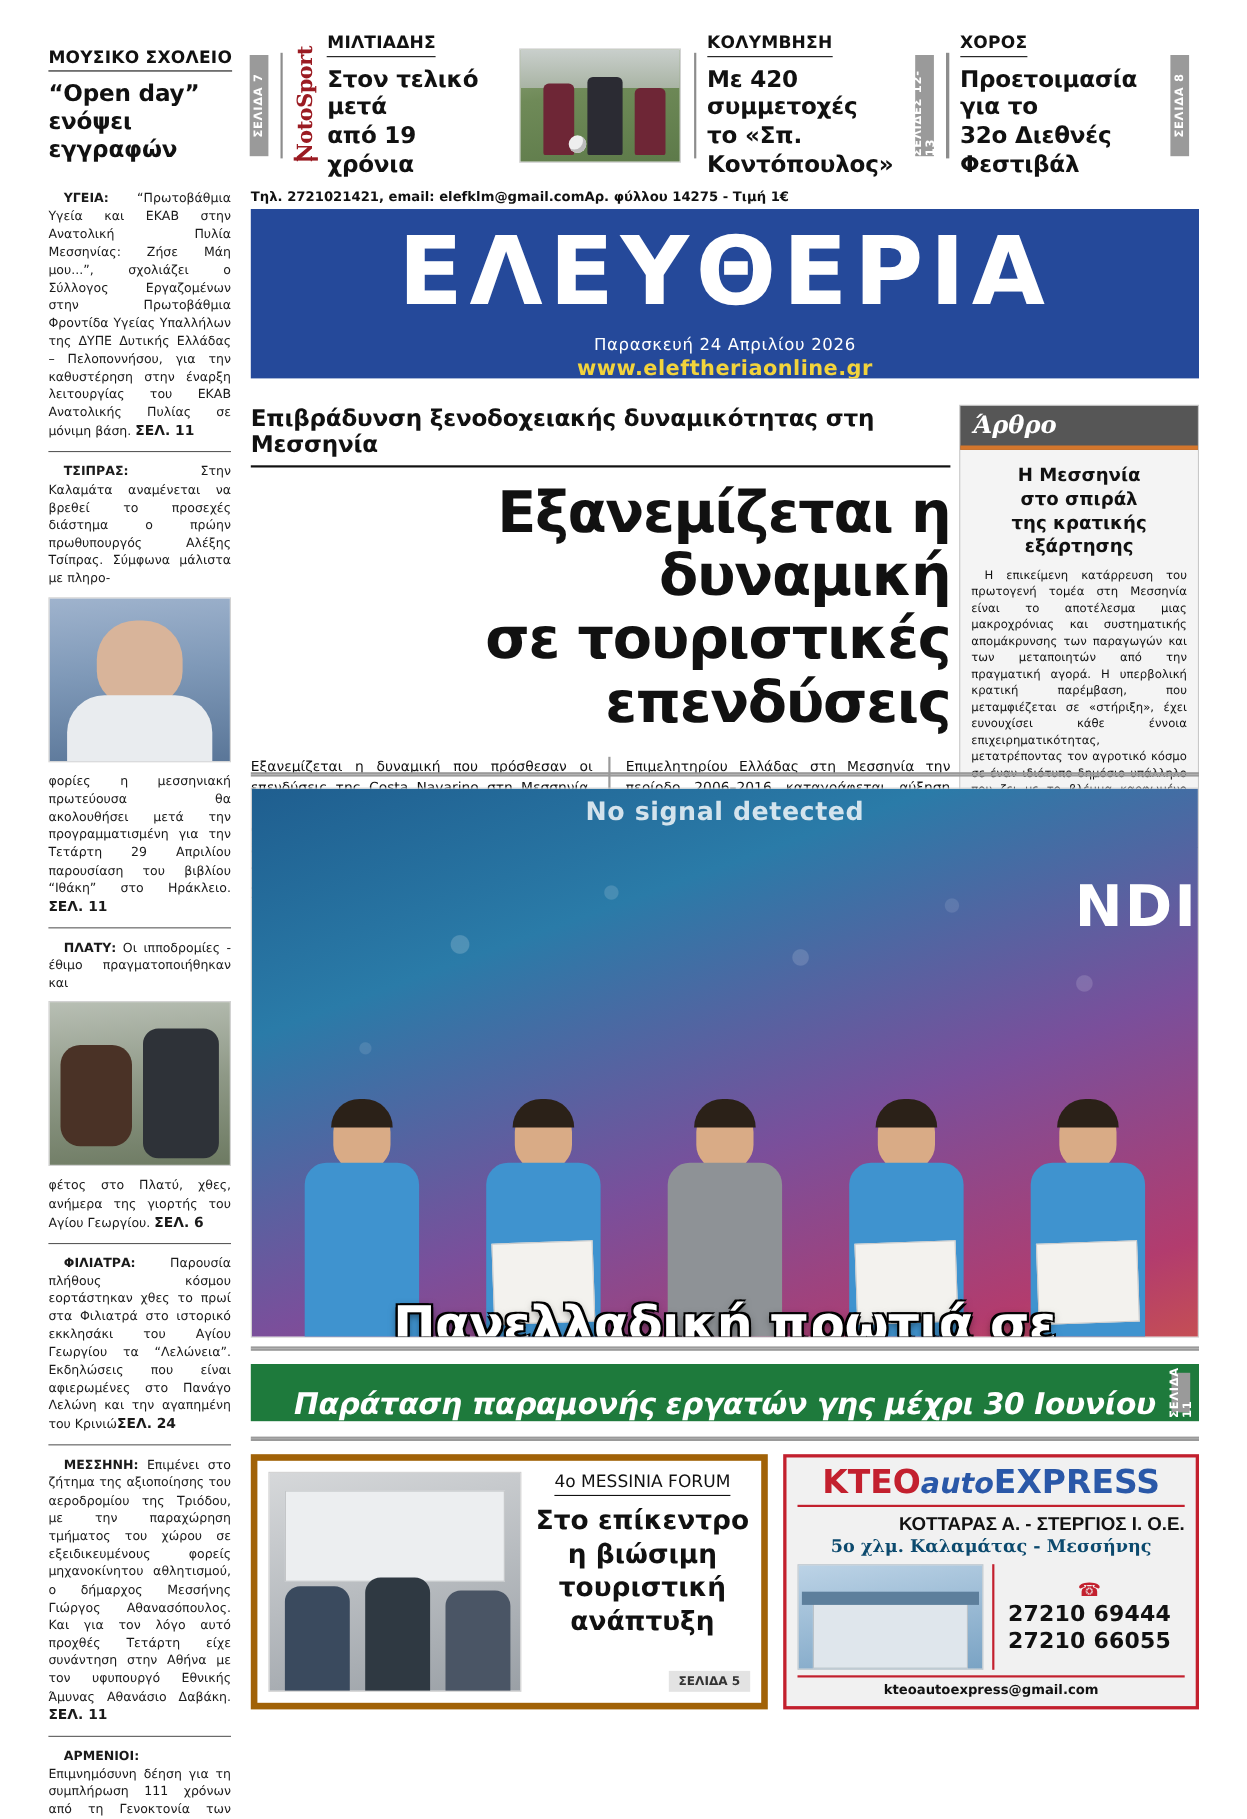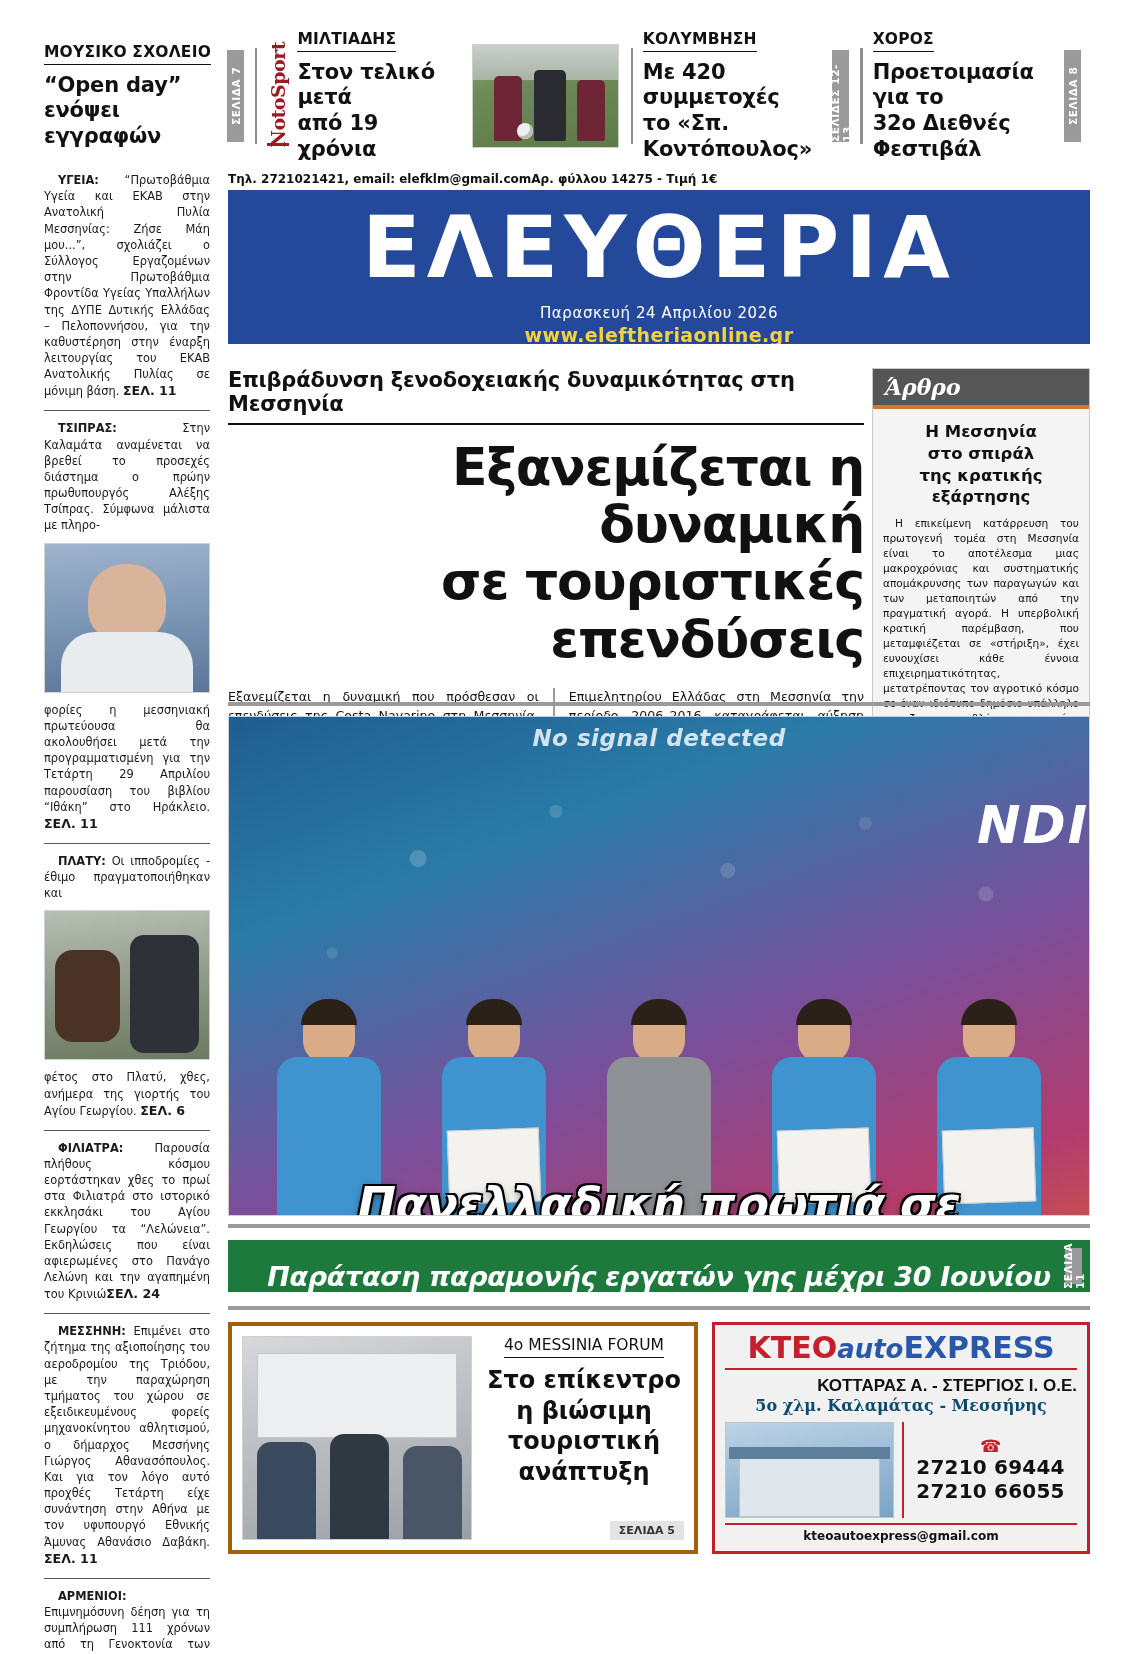--- a/index.html
+++ b/index.html
@@ -155,21 +155,21 @@
     border-bottom:2px solid #9a9a9a; height:4px; }
 
   
   .photo-block { position: absolute; left: 228px; top: 716px; width: 862px; height: 500px;
     border: 1px solid #cfcfcf; overflow: hidden; }
   .photo-banner {
     background: #b01f29; color: #fff; text-align: center;
     font-size: 19.5px; font-weight: 700; padding: 6px 0 7px; letter-spacing: -.1px;
   }
   .photo-canvas { position: relative; height: 590px; overflow: hidden;
-    background: linear-gradient(160deg,#1f5e8f 0%,#2a7ba8 25%,#7a4f9b 55%,#b23c6e 80%,#d8613a 100%); font-style: italic; }
+    background: linear-gradient(160deg,#1f5e8f 0%,#2a7ba8 25%,#7a4f9b 55%,#b23c6e 80%,#d8613a 100%); }
   .nd-bg { position:absolute; inset:0; opacity:.55;
     background:
       radial-gradient(circle at 22% 24%, #ffffff55 0 8px, transparent 9px),
       radial-gradient(circle at 38% 16%, #ffffff44 0 6px, transparent 7px),
       radial-gradient(circle at 58% 26%, #ffffff44 0 7px, transparent 8px),
       radial-gradient(circle at 74% 18%, #ffffff33 0 6px, transparent 7px),
       radial-gradient(circle at 88% 30%, #ffffff44 0 7px, transparent 8px),
       radial-gradient(circle at 12% 40%, #ffffff33 0 5px, transparent 6px);
   }
   .nd-signal { position:absolute; top: 8px; left:0; right:0; text-align:center;
@@ -202,21 +202,21 @@
     background:#1e7a3c; display:flex; align-items:center; justify-content:center;
   }
   .green-banner-text {
     color:#fff; font-size: 27px; font-weight: 700; font-style: italic; letter-spacing:-.3px;margin-top:20px;
   }
   .green-banner .pagetag { margin: 4px 4px 4px 0; position:absolute; right:4px; top:4px; bottom:4px; }
 
   
   .bottom-row { position:absolute; left: 228px; top: 1322px; width: 862px; height: 232px;
     display:flex; gap: 14px; }
-  .forum-box { width: 470px; border: 4px solid #a16207; display:flex; padding: 10px; gap: 12px; }
+  .forum-box { width: 470px; border: 6px solid #a16207; display:flex; padding: 10px; gap: 12px; }
   .forum-photo { width: 230px; background: linear-gradient(165deg,#d6d8da,#9aa0a6);
     position:relative; overflow:hidden; border:1px solid #d0d0d0; }
   .forum-photo .screen { position:absolute; left:6%; top:8%; width:88%; height:42%;
     background:#eceef0; border:1px solid #c4c6c8; }
   .forum-photo .p { position:absolute; bottom:0; border-radius: 14px 14px 0 0; }
   .forum-photo .pa { left:6%; width:26%; height:48%; background:#3a4a5e; }
   .forum-photo .pb { left:38%; width:26%; height:52%; background:#2f3942; }
   .forum-photo .pc { left:70%; width:26%; height:46%; background:#4a5565; }
   .forum-text { flex:1; display:flex; flex-direction:column; align-items:center; }
   .forum-kicker { font-size: 15.5px; font-weight: 400; border-bottom: 1.4px solid #111;

